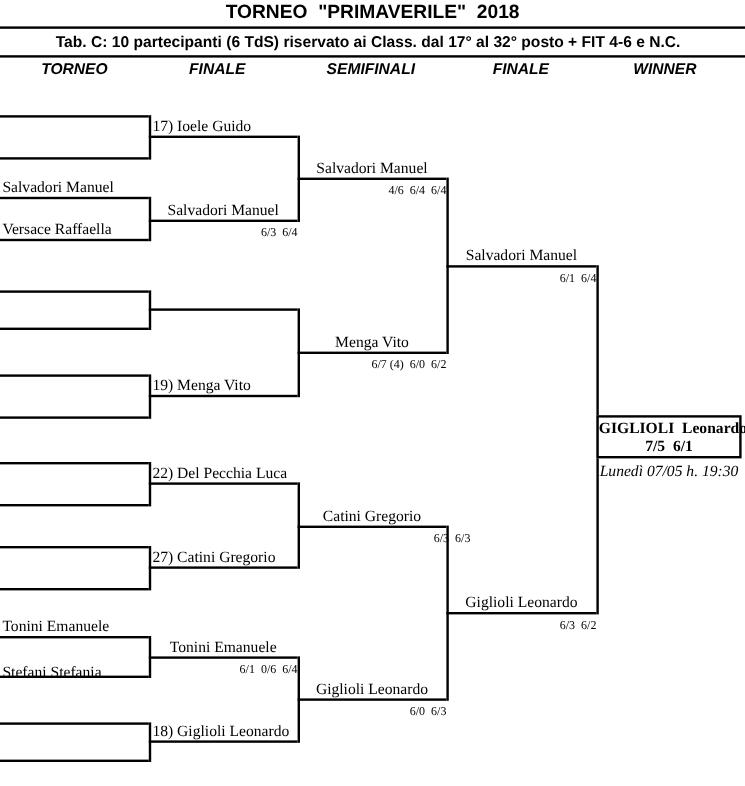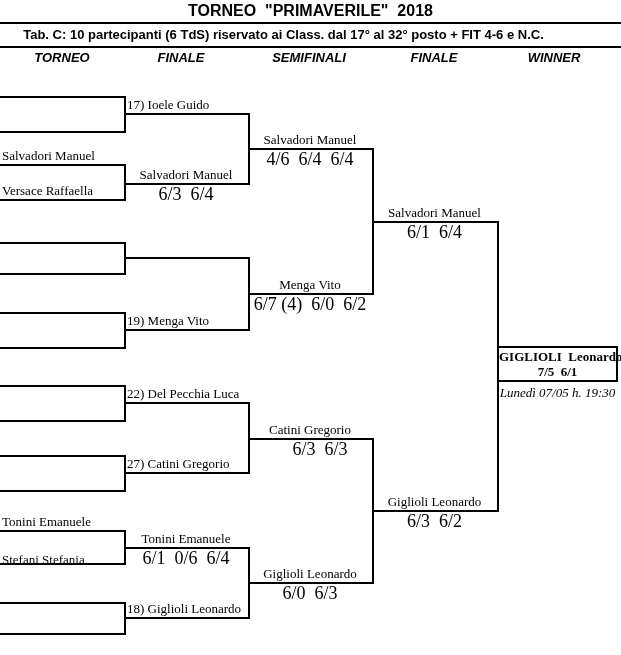--- a/index.html
+++ b/index.html
@@ -6,35 +6,35 @@
   .sheet {
     position:relative; width:621px; height:655px; background:#ffffff;
     color:#000; font-family:"Liberation Serif", serif; overflow:hidden;
   }
   .title {
     position:absolute; left:0; top:2px; width:621px; text-align:center;
     font-family:"Liberation Sans", sans-serif; font-weight:bold; font-size:16px;
     white-space:pre;
   }
   .subtitle {
-    position:absolute; left:0; top:27px; width:567px; text-align:center;
+    position:absolute; left:0; top:27px; width:567px; text-align:right;
     font-family:"Liberation Sans", sans-serif; font-weight:bold; font-size:13px;
     white-space:nowrap;
   }
   .rule { position:absolute; left:0; width:621px; height:2px; background:#000; }
   .colhead {
     position:absolute; top:50px; transform:translateX(-50%);
     font-family:"Liberation Sans", sans-serif; font-weight:bold; font-style:italic;
     font-size:13px; white-space:nowrap;
   }
   .hline { position:absolute; height:2px; background:#000; }
   .vline { position:absolute; width:2px; background:#000; }
   .name  { position:absolute; font-size:13px; line-height:15px; white-space:pre; }
   .ctr   { text-align:center; }
-  .score { position:absolute; font-size:18px; line-height:15px; white-space:pre; text-align:center; }
+  .score { position:absolute; font-size:10px; line-height:15px; white-space:pre; text-align:right; }
   .winner-box {
     position:absolute; left:497px; top:346px; width:117px; height:31px;
     border:2px solid #000; background:#fff; text-align:center;
     font-weight:bold; font-size:13px; line-height:15px; padding-top:1px;
   }
   .winner-box .wline { white-space:pre; }
   .schedule {
     position:absolute; left:494px; top:385px; width:127px; text-align:center;
     font-style:italic; font-size:13px; white-space:nowrap;
   }

